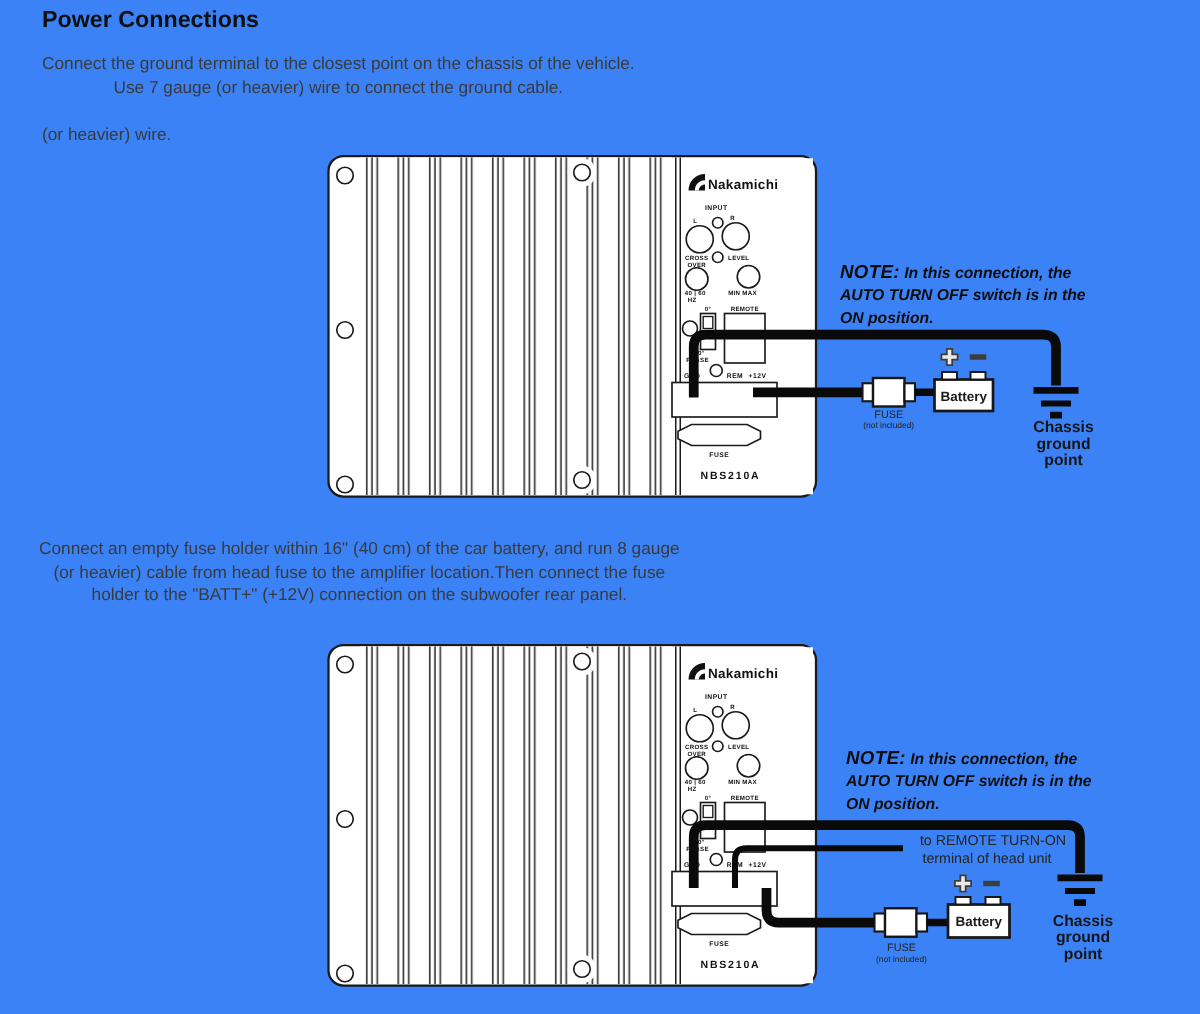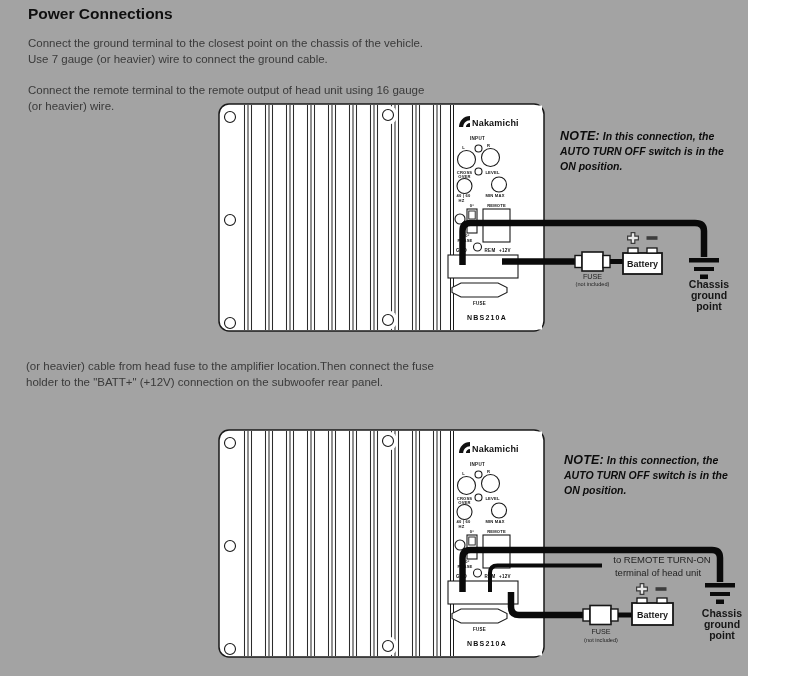--- a/index.html
+++ b/index.html
@@ -1,21 +1,21 @@
 <!DOCTYPE html>
 <html><head>
 <meta charset="utf-8">
 <style>
   html,body{margin:0;padding:0;background:#fff;}
-  #page{position:relative;width:712px;height:676px;background:#a3a3a3;overflow:hidden;
-        font-family:"Liberation Sans",sans-serif;padding-left:36px;}
+  #page{position:relative;width:800px;height:676px;background:#3b82f6;overflow:hidden;
+        font-family:"Liberation Sans",sans-serif;}
   .title{position:absolute;left:28px;top:5px;font-size:15.5px;font-weight:bold;color:#0f0f0f;}
-  .para{position:absolute;font-size:11.5px;line-height:15.5px;color:#3a3a3a;}
+  .para{position:absolute;font-size:11.5px;line-height:15.5px;color:#3a3a3a;text-align:center;}
   .note{position:absolute;width:180px;font-weight:bold;font-style:italic;color:#0c0c0c;
-        font-size:10.5px;line-height:15px;}
+        font-size:10.5px;line-height:15px;margin-top:45px;}
   .note .prefix{font-size:12.5px;letter-spacing:.2px;}
   svg{position:absolute;overflow:visible;}
   .outline{fill:#fff;stroke:#1a1a1a;stroke-width:1.5;}
   .thin{fill:#fff;stroke:#1a1a1a;stroke-width:1.1;}
   .ln{stroke:#1a1a1a;stroke-width:1;}
   .wire{fill:none;stroke:#0a0a0a;}
   .pl{font-family:"Liberation Sans",sans-serif;font-weight:bold;fill:#111;text-anchor:middle;}
   .s40{font-size:4.1px;letter-spacing:.2px;}
   .s44{font-size:4.5px;letter-spacing:.3px;}
   .s70{font-size:7px;letter-spacing:1.2px;}
@@ -37,25 +37,25 @@
 <div id="page">
 
   <div class="title">Power Connections</div>
 
   <div class="para" style="left:28px;top:36px;">
     <div>Connect the ground terminal to the closest point on the chassis of the vehicle.</div>
     <div>Use 7 gauge (or heavier) wire to connect the ground cable.</div>
   </div>
 
   <div class="para" style="left:28px;top:83px;">
-    <div>Connect the remote terminal to the remote output of head unit using 16 gauge</div>
     <div>(or heavier) wire.</div>
   </div>
 
   <div class="para" style="left:26px;top:359px;">
+    <div>Connect an empty fuse holder within 16" (40 cm) of the car battery, and run 8 gauge</div>
     <div>(or heavier) cable from head fuse to the amplifier location.Then connect the fuse</div>
     <div>holder to the "BATT+" (+12V) connection on the subwoofer rear panel.</div>
   </div>
 
   <div class="note" style="left:560px;top:129px;">
     <div><span class="prefix">NOTE:</span> <span>In this connection, the</span></div>
     <div>AUTO TURN OFF switch is in the</div>
     <div>ON position.</div>
   </div>
 

